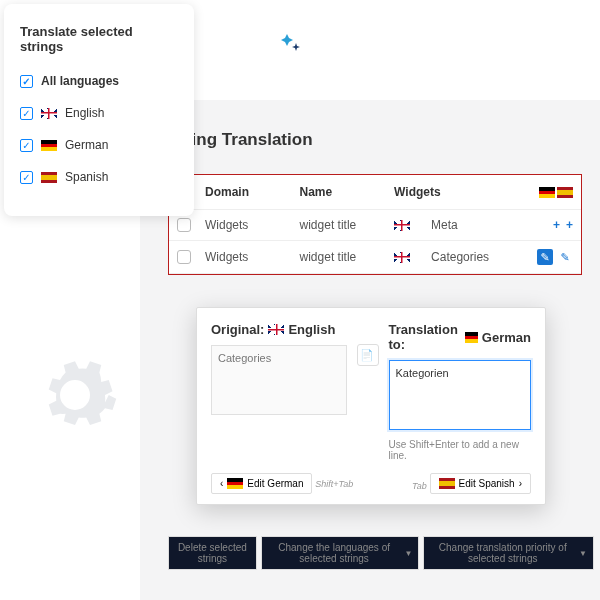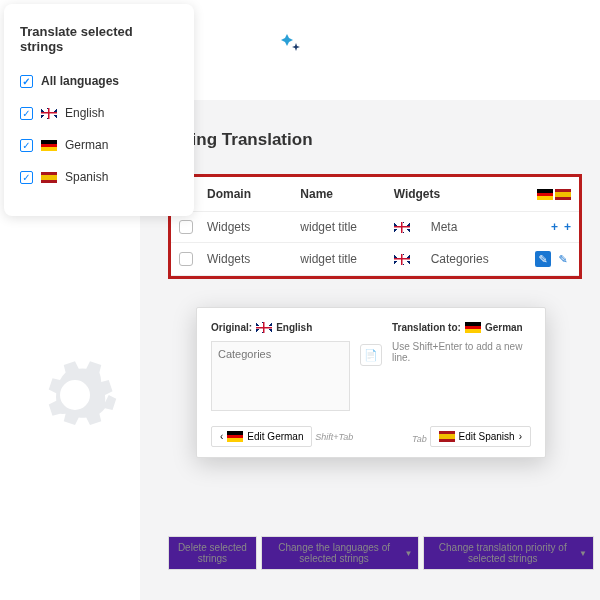--- a/index.html
+++ b/index.html
@@ -16,21 +16,21 @@
 .side-title { font-weight: 700; font-size: 13px; margin-bottom: 20px; }
 .lang-list { display: flex; flex-direction: column; gap: 18px; }
 .lang-row { display: flex; align-items: center; gap: 8px; font-size: 12px; }
 .lang-row.bold { font-weight: 700; }
 .chk { width: 13px; height: 13px; border: 1px solid #0a84ff; border-radius: 2px; display: inline-flex; align-items: center; justify-content: center; color: #0a84ff; font-size: 10px; background: #fff; }
 
 
 .main-panel { position: absolute; left: 140px; top: 100px; right: 0; bottom: 0; background: #f4f4f5; border-radius: 6px 0 0 0; padding: 30px 18px 10px 28px; }
 .main-title { font-size: 17px; font-weight: 700; margin-bottom: 24px; }
 
-.str-table { background: #fff; border: 3px solid #b91c1c; }
+.str-table { background: #fff; border: 1px solid #b91c1c; }
 .thead, .trow { display: grid; grid-template-columns: 28px 1fr 1fr 1.3fr 56px; align-items: center; padding: 8px 8px; border-bottom: 1px solid #eee; font-size: 12px; }
 .thead { font-weight: 600; padding-top: 10px; padding-bottom: 10px; }
 .trow { color: #555; }
 .sq { width: 14px; height: 14px; border: 1.5px solid #bbb; border-radius: 3px; }
 .flag-group { display: flex; gap: 2px; justify-content: flex-end; }
 .plus-group { display: flex; gap: 6px; justify-content: flex-end; color: #1976d2; font-weight: 700; }
 .pen-group { display: flex; gap: 4px; justify-content: flex-end; }
 .pen { width: 16px; height: 16px; border-radius: 2px; display: inline-flex; align-items: center; justify-content: center; font-size: 11px; }
 .pen.b { background: #1976d2; color: #fff; }
 .pen.o { color: #1976d2; }
@@ -46,32 +46,32 @@
 .flag-uk::after { content: ""; position: absolute; inset: 0; background:
   linear-gradient(#c8102e,#c8102e) center/100% 1.5px no-repeat,
   linear-gradient(#c8102e,#c8102e) center/1.5px 100% no-repeat; }
 .flag-de { background: linear-gradient(#000 0 33%, #d00 33% 66%, #fc0 66%); }
 .flag-es { background: linear-gradient(#aa151b 0 25%, #f1bf00 25% 75%, #aa151b 75%); }
 
 
 .popover { position: absolute; left: 196px; top: 307px; width: 350px; background: #fff; border: 1px solid #ddd; box-shadow: 0 6px 24px rgba(0,0,0,.18); border-radius: 2px; padding: 14px 14px 10px; z-index: 10; }
 .pop-cols { display: flex; gap: 10px; }
 .pop-col { flex: 1; }
-.pop-label { font-size: 10px; font-weight: 700; margin-bottom: 8px; display: flex; align-items: center; gap: 4px; }
+.pop-label { font-size: 13px; font-weight: 700; margin-bottom: 8px; display: flex; align-items: center; gap: 4px; }
 .ta { width: 100%; height: 70px; border: 1px solid #e0e0e0; font-family: inherit; font-size: 11px; padding: 6px; color: #777; resize: none; background: #fafafa; }
 .ta.on { border: 1.5px solid #2a8cff; box-shadow: 0 0 0 2px rgba(42,140,255,.15); background: #fff; color: #333; }
 .copy-btn { width: 22px; height: 22px; border: 1px solid #ddd; background: #fff; border-radius: 3px; align-self: start; margin-top: 22px; font-size: 11px; text-align: center; line-height: 20px; color: #777; }
 .hint { font-size: 10px; color: #888; margin-top: 6px; }
 .pop-foot { display: flex; justify-content: space-between; align-items: center; margin-top: 12px; font-size: 10px; color: #666; }
 .nav-btn { border: 1px solid #ddd; background: #fff; padding: 4px 8px; font-size: 10px; display: inline-flex; align-items: center; gap: 4px; border-radius: 2px; }
 .kbd { font-size: 9px; color: #999; font-style: italic; }
 
 
 .bottom { position: absolute; left: 168px; bottom: 30px; right: 6px; display: flex; gap: 4px; z-index: 2; }
-.act { border: 1px solid #ddd; background: #4c1d95; font-size: 10px; color: #888; padding: 5px 6px; display: inline-flex; align-items: center; gap: 4px; }
+.act { border: 1px solid #ddd; background: #0f172a; font-size: 10px; color: #888; padding: 5px 6px; display: inline-flex; align-items: center; gap: 4px; }
 .caret { font-size: 8px; }
 
 .str-cell { display:flex; align-items:center; gap:21px; }
 </style>
 </head>
 <body>
 
 <svg class="gear-bg gear-left" viewBox="0 0 24 24">
     <path d="M12 8a4 4 0 100 8 4 4 0 000-8zm9 4l2 1-1 3-2-.5a8 8 0 01-1.5 1.5l.5 2-3 1-1-2a8 8 0 01-2 0l-1 2-3-1 .5-2A8 8 0 018 17l-2 .5-1-3 2-1a8 8 0 010-2l-2-1 1-3 2 .5A8 8 0 019.5 6l-.5-2 3-1 1 2a8 8 0 012 0l1-2 3 1-.5 2A8 8 0 0119 8.5l2-.5 1 3-2 1a8 8 0 010 2z"></path>
   </svg>
@@ -161,20 +161,21 @@
       </div>
       <textarea class="ta" readonly="" style="">Categories</textarea>
     </div>
     <div class="copy-btn">📄</div>
     <div class="pop-col">
       <div class="pop-label">
         <span>Translation to:</span>
         <span class="flag flag-de"></span>
         <span>German</span>
       </div>
+      <textarea class="ta on" style="">Kategorien</textarea>
       <div class="hint">Use Shift+Enter to add a new line.</div>
     </div>
   </div>
   <div class="pop-foot">
     <div>
       <button class="nav-btn">
         <span>‹</span>
         <span class="flag flag-de"></span>
         <span>Edit German</span>
       </button>

